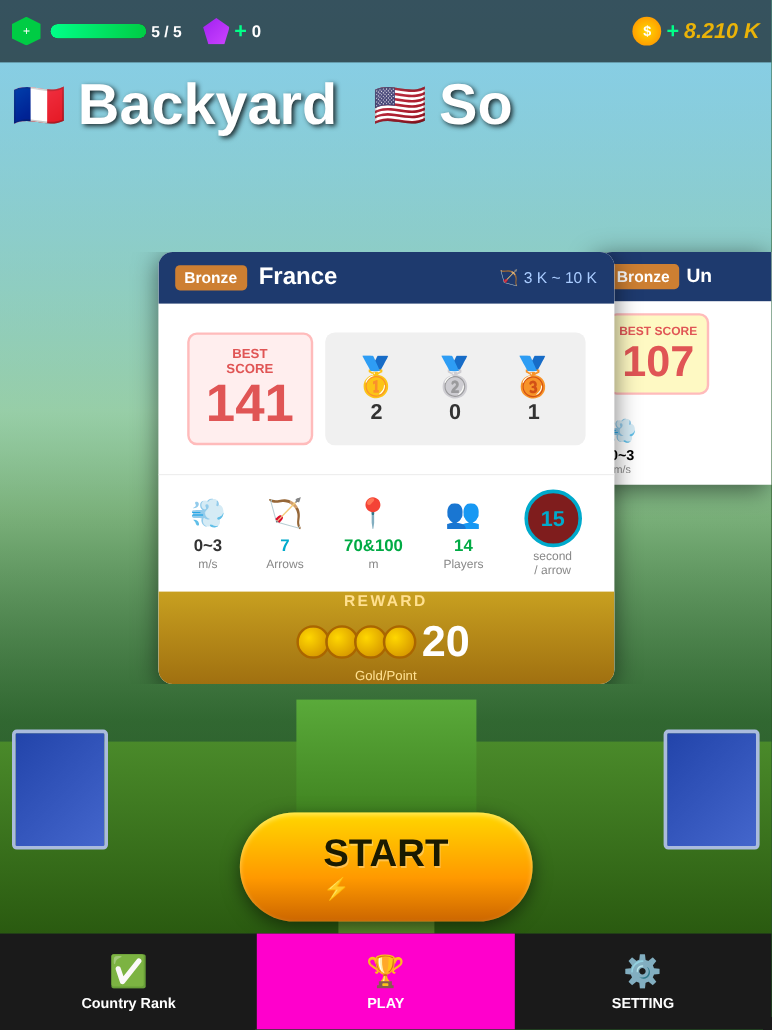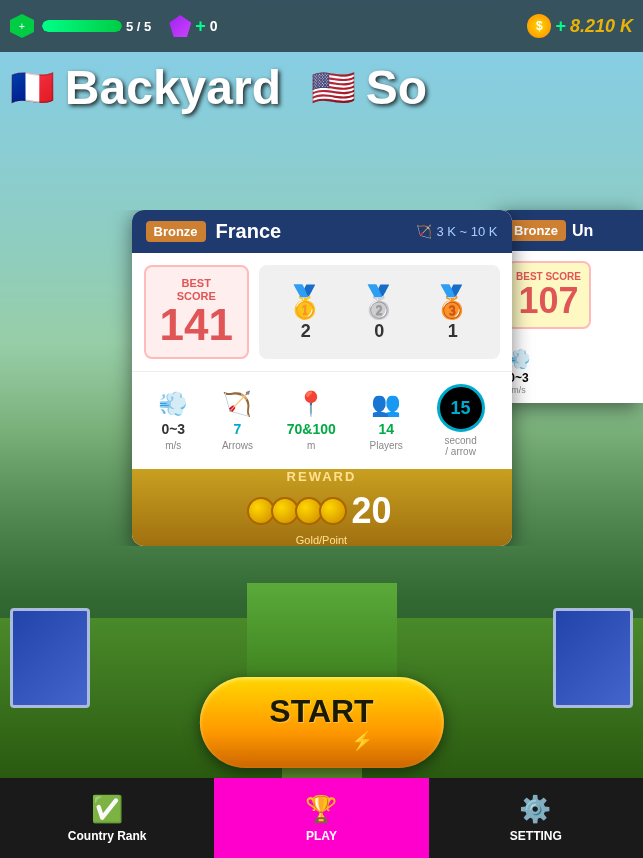--- a/index.html
+++ b/index.html
@@ -179,21 +179,21 @@
       margin-left: auto;
       font-size: 13px;
       color: #aaccff;
       display: flex;
       align-items: center;
       gap: 4px;
     }
 
     .card-stats {
       display: flex;
-      padding: 12px;
+      padding: 24px;
       gap: 10px;
     }
 
     .best-score-box {
       background: #ffeeee;
       border: 2px solid #ffbbbb;
       border-radius: 8px;
       padding: 10px 14px;
       text-align: center;
       min-width: 90px;
@@ -265,21 +265,21 @@
     .info-label {
       font-size: 10px;
       color: #888;
     }
 
     .timer-circle {
       width: 48px;
       height: 48px;
       border-radius: 50%;
       border: 3px solid #00aacc;
-      background: #000000;
+      background: #7f1d1d;
       display: flex;
       flex-direction: column;
       align-items: center;
       justify-content: center;
     }
     .timer-number {
       font-size: 18px;
       font-weight: bold;
       color: #00aacc;
       line-height: 1;
@@ -338,21 +338,21 @@
       background: linear-gradient(180deg, #ffd700 0%, #ff9900 60%, #cc6600 100%);
       border: none;
       border-radius: 50px;
       padding: 16px 70px;
       font-size: 32px;
       font-weight: bold;
       color: #1a1a00;
       cursor: pointer;
       display: flex;
       flex-direction: column;
-      align-items: flex-end;
+      align-items: flex-start;
       box-shadow: 0 4px 15px rgba(0,0,0,0.5), inset 0 2px 4px rgba(255,255,200,0.5);
       position: relative;
     }
     .start-label {
       font-size: 32px;
       font-weight: 900;
       color: #1a1a00;
       text-shadow: 1px 1px 0 rgba(255,255,255,0.3);
     }
     .start-icon {

